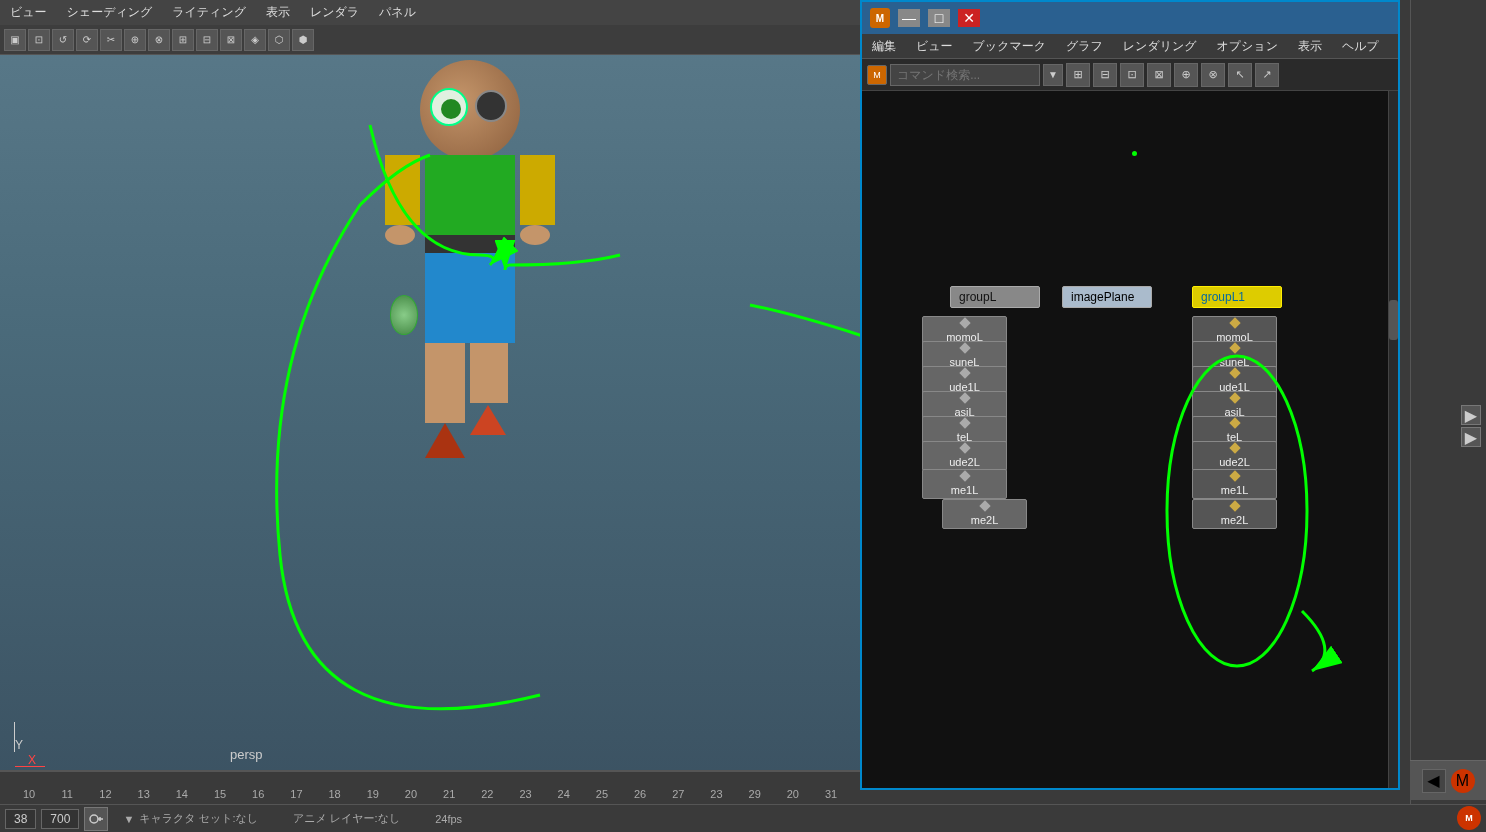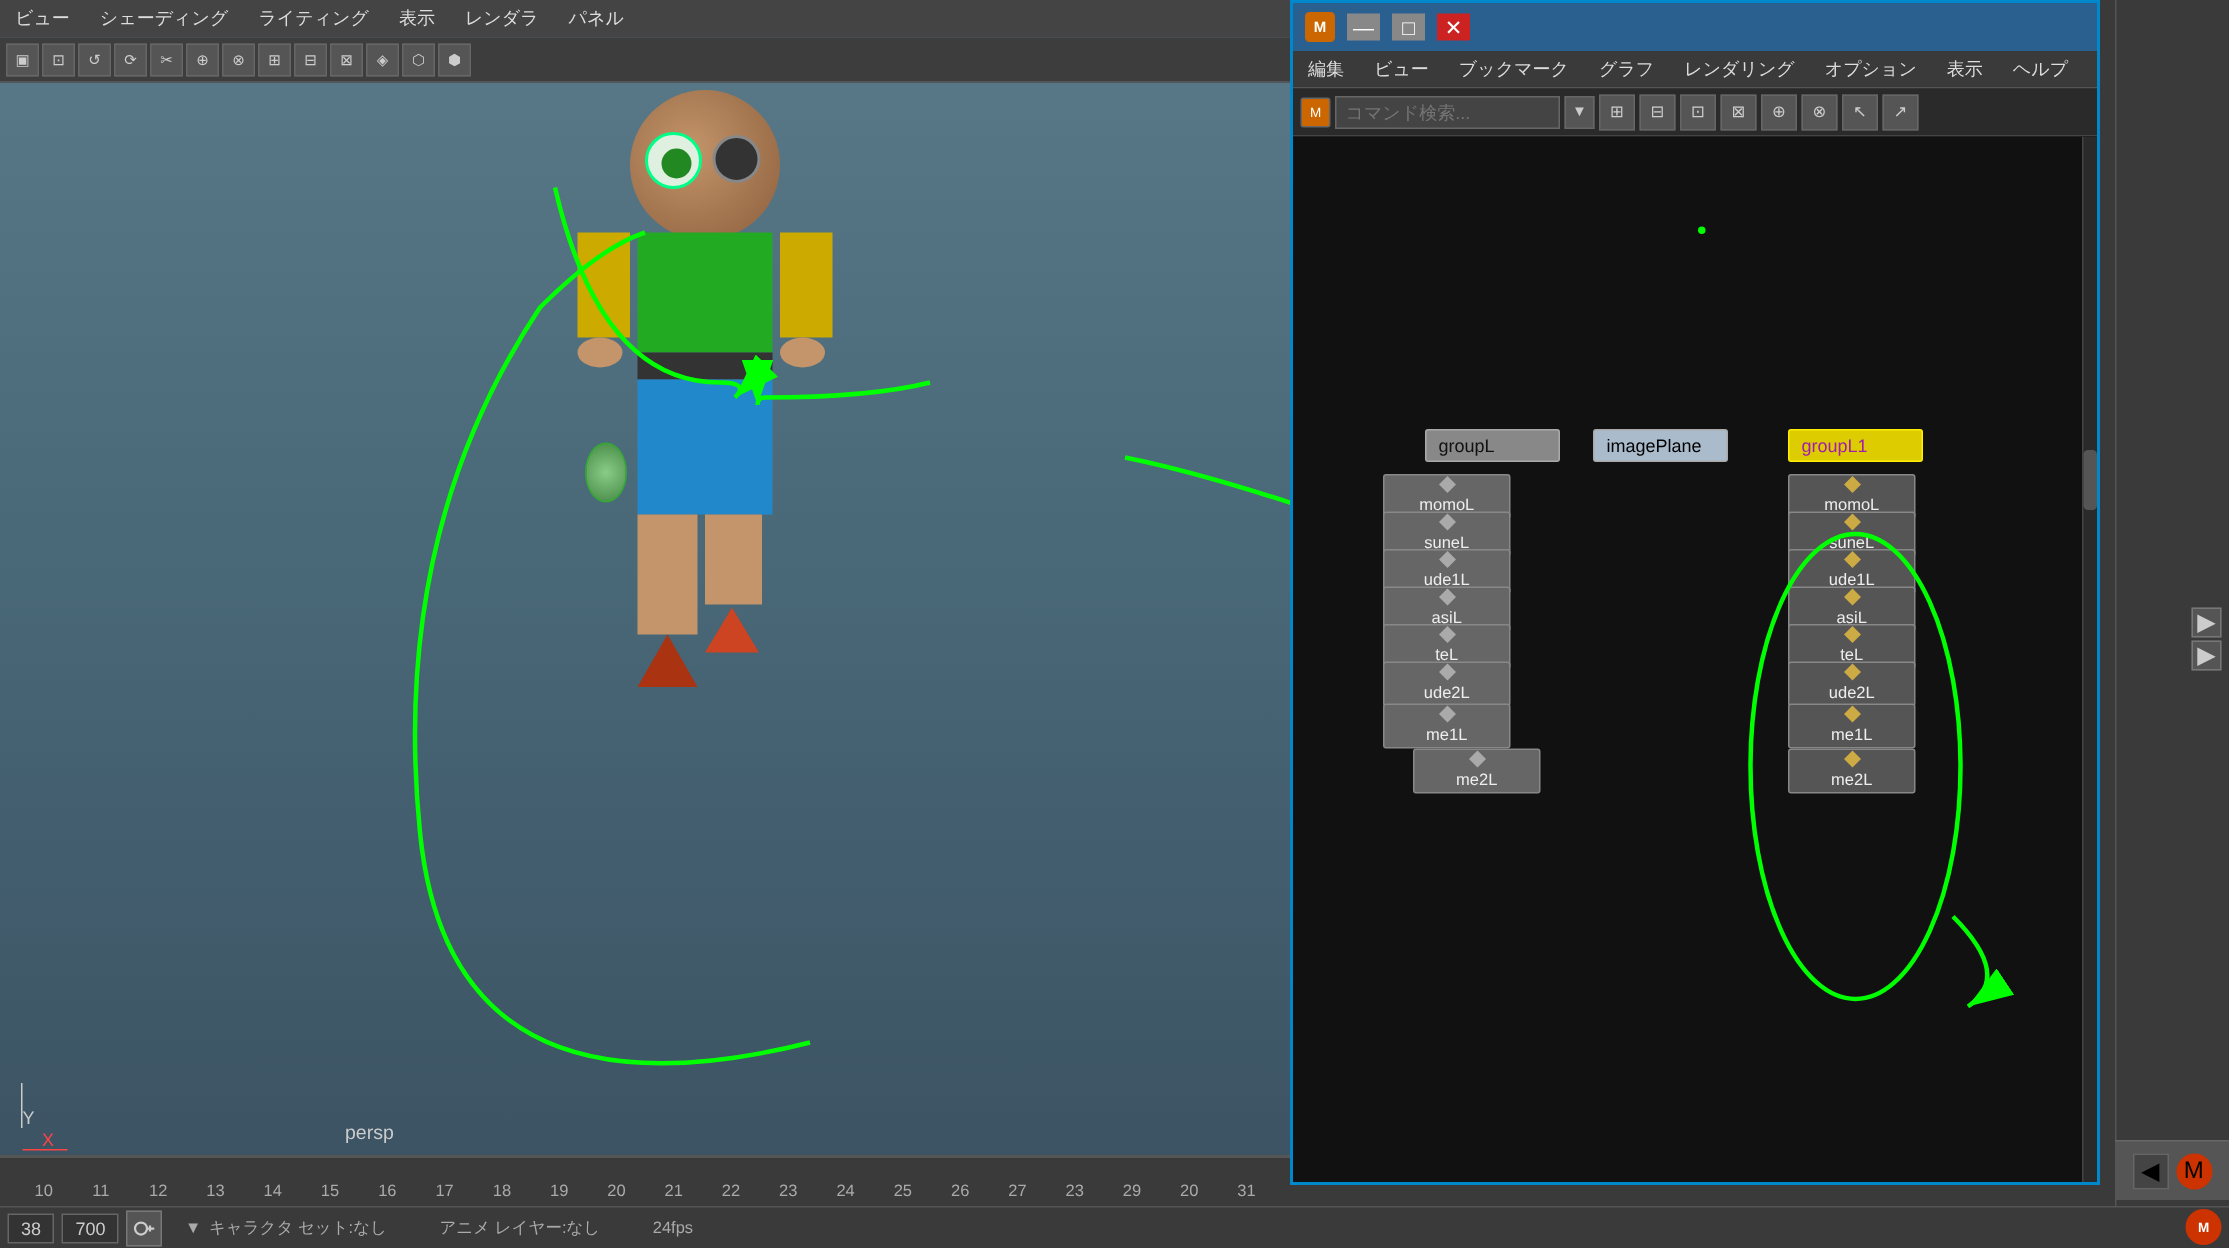--- a/index.html
+++ b/index.html
@@ -379,21 +379,21 @@
       border-radius: 2px;
       padding: 3px 8px;
       font-size: 12px;
       color: #111;
       cursor: pointer;
       white-space: nowrap;
     }
     .node-box.selected {
       background: #ddcc00;
       border-color: #ffee00;
-      color: #a21caf;
+      color: #0369a1;
     }
     .node-box.light-bg {
       background: #aabbcc;
       color: #000;
     }
     .node-child {
       position: absolute;
       min-width: 85px;
       background: #666;
       border: 1px solid #888;

